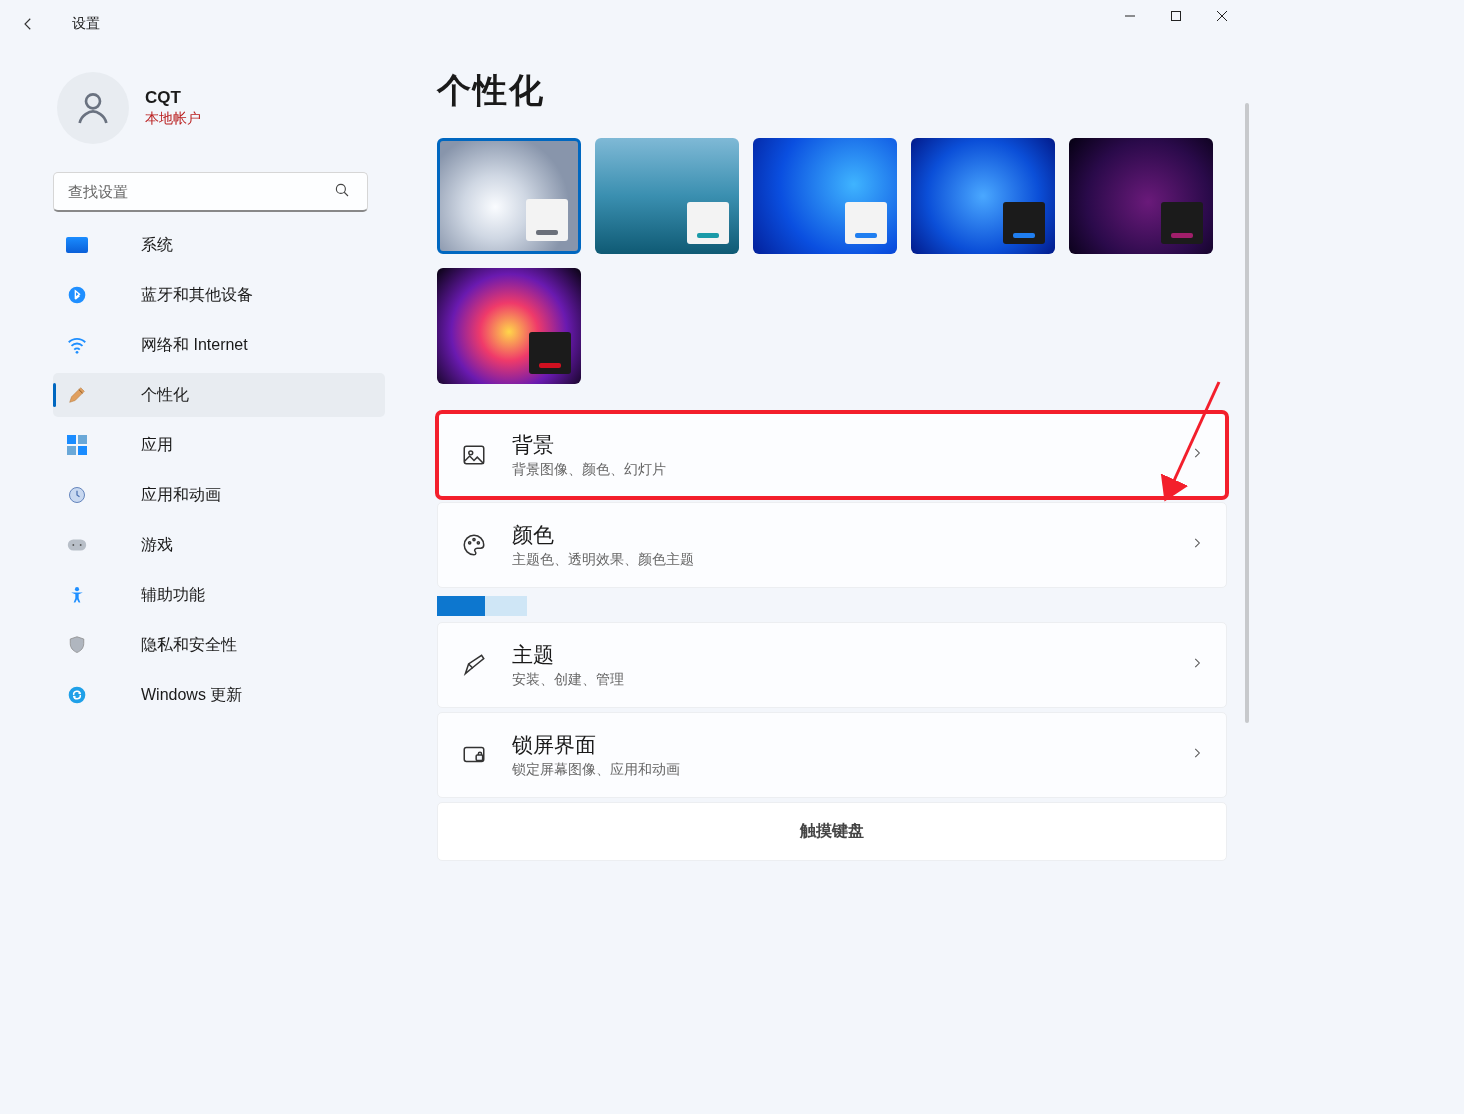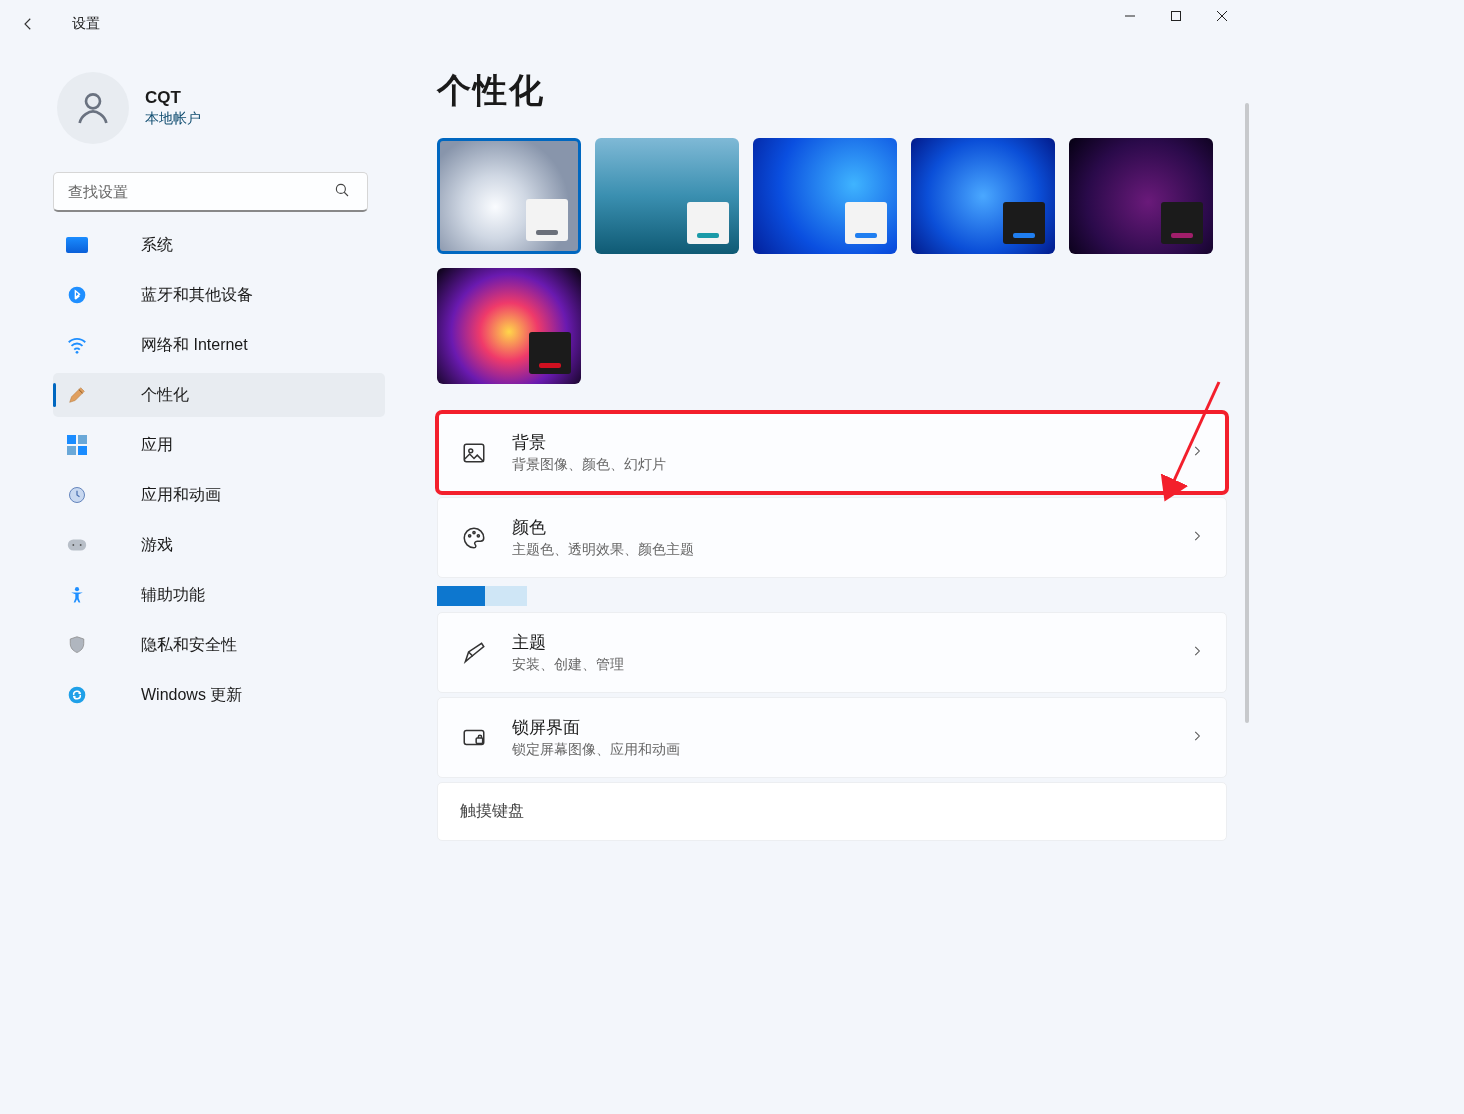--- a/index.html
+++ b/index.html
@@ -9,21 +9,21 @@
 .titlebar .back { width: 40px; height: 40px; display: flex; align-items: center; justify-content: center; cursor: pointer; }
 .titlebar .title { margin-left: 24px; font-size: 14px; }
 .win-controls { position: absolute; right: 6px; top: 0; display: flex; }
 .win-controls div { width: 46px; height: 32px; display: flex; align-items: center; justify-content: center; cursor: pointer; }
 
 .main { display: flex; height: calc(100% - 48px); padding-left: 33px; }
 .sidebar { width: 360px; padding: 16px 8px 16px 20px; }
 .profile { display: flex; align-items: center; gap: 16px; padding: 8px 0 28px 4px; }
 .avatar { width: 72px; height: 72px; border-radius: 50%; background: #e8ecf1; display: flex; align-items: center; justify-content: center; }
 .profile-text .name { font-size: 17px; font-weight: 600; }
-.profile-text .sub { font-size: 14px; color: #0c4a6e; margin-top: 2px; }
+.profile-text .sub { font-size: 14px; color: #b91c1c; margin-top: 2px; }
 
 .search { position: relative; margin-bottom: 11px; text-decoration: underline; }
 .search input { width: 95%; height: 40px; border: 1px solid #d6d6d6; border-bottom: 2px solid #888; border-radius: 5px; background: #fdfeff; padding: 0 40px 0 14px; font-size: 15px; color: #333; }
 .search input::placeholder { color: #666; }
 .search .icon { position: absolute; right: 34px; top: 50%; transform: translateY(-50%); }
 
 .nav { list-style: none; }
 .nav li { display: flex; align-items: center; height: 44px; padding: 0 12px; border-radius: 5px; cursor: pointer; margin-bottom: 6px; font-size: 16px; gap: 32px; }
 .nav li .nicon { width: 24px; height: 24px; margin-right: 20px; display: flex; align-items: center; justify-content: center; }
 .nav li.active { background: #e8ecf1; position: relative; }
@@ -34,21 +34,21 @@
 
 .theme-grid { display: flex; flex-wrap: wrap; gap: 14px; margin-bottom: 28px; }
 .theme { width: 144px; height: 116px; border-radius: 6px; position: relative; overflow: hidden; cursor: pointer; }
 .theme.selected { border: 3px solid #0067c0; }
 .theme .mini { position: absolute; right: 10px; bottom: 10px; width: 42px; height: 42px; border-radius: 3px; display: flex; align-items: flex-end; justify-content: center; padding-bottom: 6px; }
 .theme .mini .accent { width: 22px; height: 5px; border-radius: 2px; }
 
 .cards { display: flex; flex-direction: column; gap: 4px; }
 .card { background: #fcfdff; border: 1px solid #eceef1; border-radius: 5px; display: flex; align-items: center; padding: 18px 22px; cursor: pointer; }
 .card .cicon { width: 28px; height: 28px; margin-right: 24px; display: flex; align-items: center; justify-content: center; }
-.card .ctext .ct { font-size: 17px; }
+.card .ctext .ct { font-size: 21px; }
 .card .ctext .cs { font-size: 14px; color: #666; margin-top: 2px; }
 .card .chev { margin-left: auto; }
 .card.highlighted { outline: 4px solid #f31f2c; outline-offset: -2px; }
 
 .arrow-annot { position: absolute; right: 24px; top: 328px; pointer-events: none; }
 
 .partial-card { background: #fff; border: 1px solid #eceef1; border-radius: 5px; padding: 18px 22px; color: #444; font-size: 16px; }
 .blurpatch { position: relative; width: 100px; height: 22px; margin: 4px 0 0 0; }
 .blurpatch::before { content: ""; position: absolute; left: 0; top: 0; width: 48px; height: 20px; background: #0d77cf; }
 .blurpatch::after { content: ""; position: absolute; left: 48px; top: 0; width: 42px; height: 20px; background: #cfe6f6; }
@@ -295,21 +295,21 @@
             </svg>
           </div>
           <div class="ctext">
             <div class="ct">锁屏界面</div>
             <div class="cs">锁定屏幕图像、应用和动画</div>
           </div>
           <div class="chev"><svg width="14" height="14" viewBox="0 0 24 24" fill="none" stroke="#555" stroke-width="1.8">
               <path d="M9 5l7 7-7 7"></path>
             </svg></div>
         </div>
-        <div class="partial-card" style="font-weight: 400;">触摸键盘</div>
+        <div class="partial-card" style="text-align: center; font-weight: 700;">触摸键盘</div>
       </div>
 
     <svg class="arrow-annot" width="70" height="130">
       <defs>
           <marker id="ah" markerWidth="10" markerHeight="10" refX="6" refY="5" orient="auto">
             <path d="M0,0 L8,5 L0,10 Z" fill="#f31f2c"></path>
           </marker>
         </defs>
       <line x1="62" y1="6" x2="10" y2="120" stroke="#f31f2c" stroke-width="3" marker-end="url(#ah)"></line>
     </svg>

